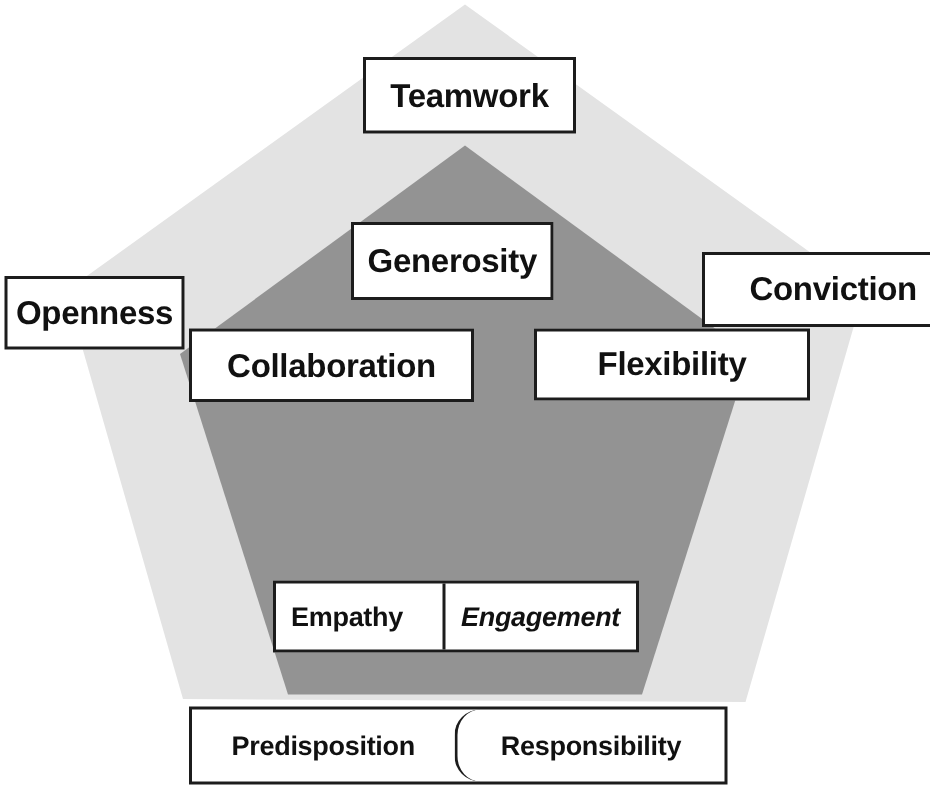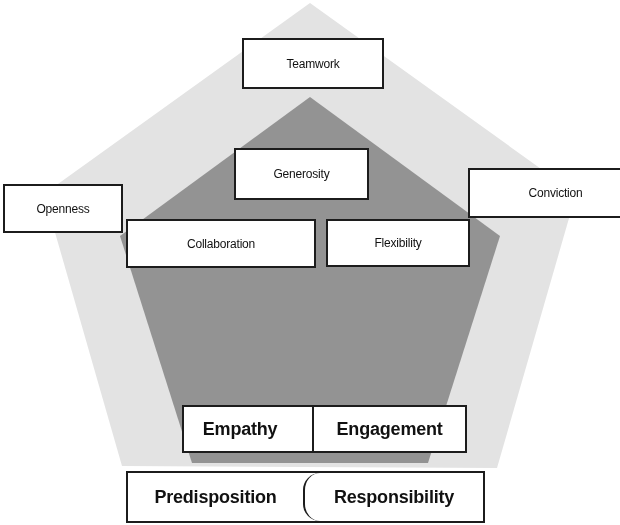--- a/index.html
+++ b/index.html
@@ -21,22 +21,22 @@
     top: 0;
   }
   .nbox {
     position: absolute;
     box-sizing: border-box;
     background: #ffffff;
     border: 2px solid #1c1c1c;
     display: flex;
     align-items: center;
     justify-content: center;
-    font-weight: 400;
-    font-size: 12px;
+    font-weight: 700;
+    font-size: 22px;
     letter-spacing: -0.2px;
     color: #111111;
     white-space: nowrap;
   }
   .nrow {
     position: absolute;
     box-sizing: border-box;
     background: #ffffff;
     border: 2px solid #1c1c1c;
     display: flex;
@@ -79,29 +79,29 @@
   </div>
 
   <div class="nbox" style="left:468px; top:168px; width:175px; height:50px;text-align:right;">
     <span>Conviction</span>
   </div>
 
   <div class="nbox" style="left:126px; top:219px; width:190px; height:49px;">
     <span>Collaboration</span>
   </div>
 
-  <div class="nbox" style="left:326px; top:219px; width:144px; height:48px;">
+  <div class="nbox" style="left:356px; top:219px; width:184px; height:48px;">
     <span>Flexibility</span>
   </div>
 
-  <div class="nrow" style="left:182px; top:405px; width:285px; height:48px;gap:16px;">
+  <div class="nrow" style="left:182px; top:387px; width:244px; height:48px;gap:16px;">
     <div class="cell" style="width:119px;">
       <span>Empathy</span>
     </div>
-    <div class="cell" style="width:162px;">
+    <div class="cell" style="width:162px;font-style:italic;">
       <span>Engagement</span>
     </div>
   </div>
 
   <div class="nrow" style="left:126px; top:471px; width:359px; height:52px;">
     <div class="cell" style="width:175px;">
       <span>Predisposition</span>
     </div>
     <div class="cell" style="width:180px;border-radius:17px;">
       <span>Responsibility</span>

